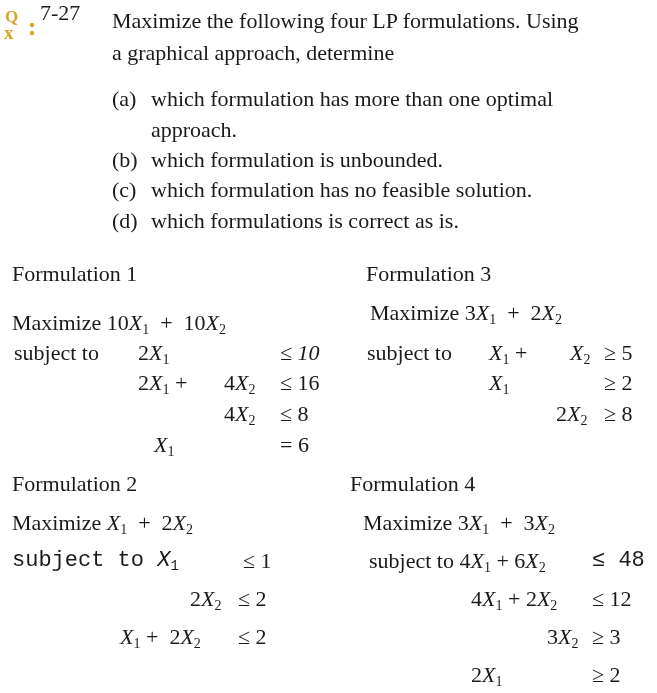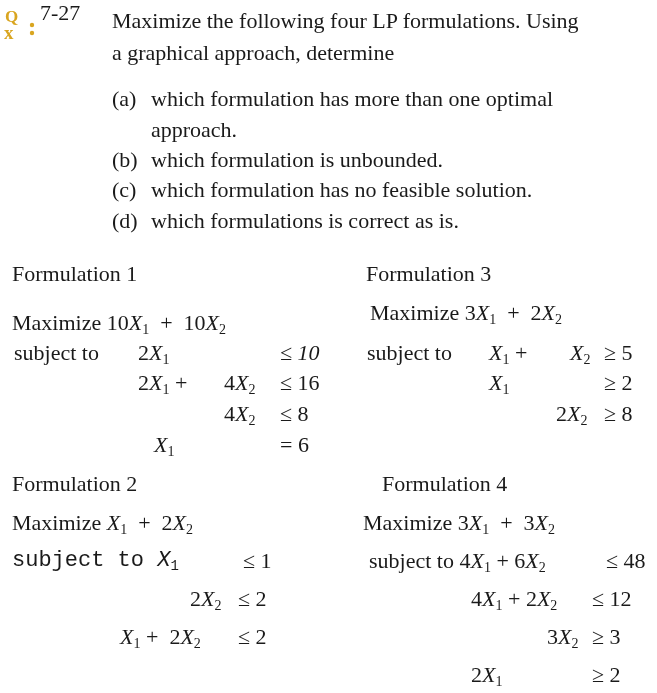--- a/index.html
+++ b/index.html
@@ -89,28 +89,28 @@
   <div class="abs math" style="left:489px;top:340px;"><span class="v">X</span><sub>1</sub>&nbsp;<span>+</span></div>
   <div class="abs math" style="left:570px;top:340px;"><span class="v">X</span><sub>2</sub></div>
   <div class="abs math" style="left:604px;top:340px;"><span>≥</span>&nbsp;<span>5</span></div>
   <div class="abs math" style="left:489px;top:370px;"><span class="v">X</span><sub>1</sub></div>
   <div class="abs math" style="left:604px;top:370px;"><span>≥</span>&nbsp;<span>2</span></div>
   <div class="abs math" style="left:556px;top:401px;"><span>2</span><span class="v">X</span><sub>2</sub></div>
   <div class="abs math" style="left:604px;top:401px;"><span>≥</span>&nbsp;<span>8</span></div>
 </div>
 
 <div>
-  <div class="abs t it" style="left:382px;top:471px;">Formulation 4</div>
+  <div class="abs t it" style="left:350px;top:471px;">Formulation 4</div>
   <div class="abs math" style="left:363px;top:510px;">
     <span>Maximize</span>
     <span>3</span><span class="v">X</span><sub>1</sub>
     &nbsp;<span>+</span>&nbsp;
     <span>3</span><span class="v">X</span><sub>2</sub>
   </div>
   <div class="abs math" style="left:369px;top:548px;"><span>subject to</span>&nbsp;<span>4</span><span class="v">X</span><sub>1</sub>&nbsp;<span>+</span>&nbsp;<span>6</span><span class="v">X</span><sub>2</sub></div>
-  <div class="abs math" style="left:606px;top:548px;"><span>≤</span>&nbsp;<span>48</span></div>
+  <div class="abs math" style="left:592px;top:548px;font-family:Liberation Mono, monospace;"><span>≤</span>&nbsp;<span>48</span></div>
   <div class="abs math" style="left:471px;top:586px;"><span>4</span><span class="v">X</span><sub>1</sub>&nbsp;<span>+</span>&nbsp;<span>2</span><span class="v">X</span><sub>2</sub></div>
   <div class="abs math" style="left:592px;top:586px;"><span>≤</span>&nbsp;<span>12</span></div>
   <div class="abs math" style="left:547px;top:624px;"><span>3</span><span class="v">X</span><sub>2</sub></div>
   <div class="abs math" style="left:592px;top:624px;"><span>≥</span>&nbsp;<span>3</span></div>
   <div class="abs math" style="left:471px;top:662px;"><span>2</span><span class="v">X</span><sub>1</sub></div>
   <div class="abs math" style="left:592px;top:662px;"><span>≥</span>&nbsp;<span>2</span></div>
 </div>
 
 </body></html>

